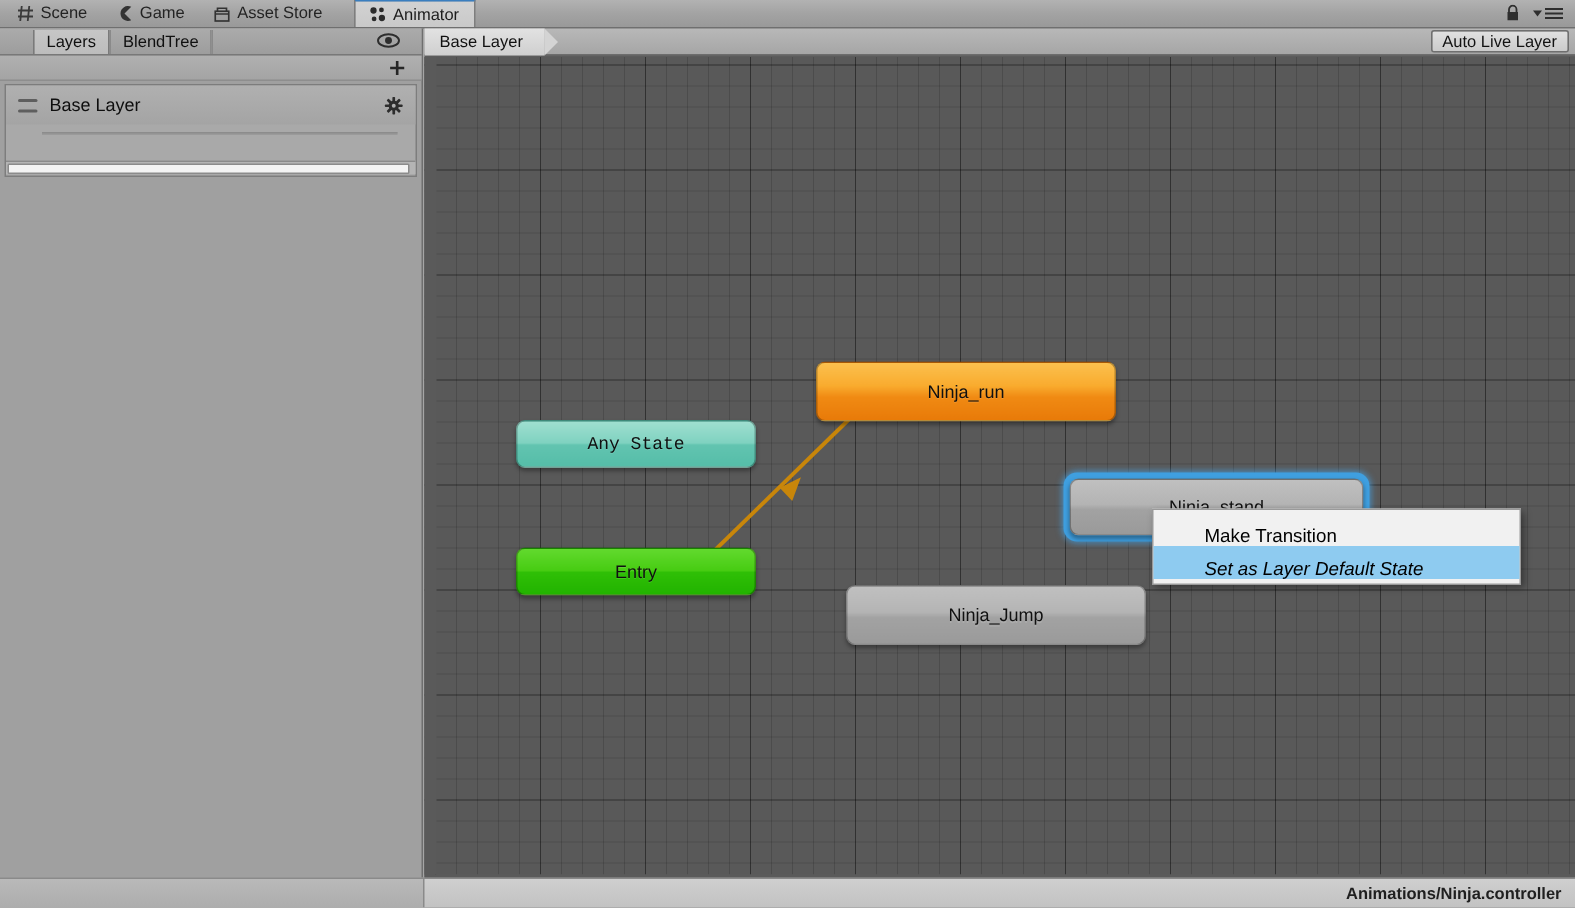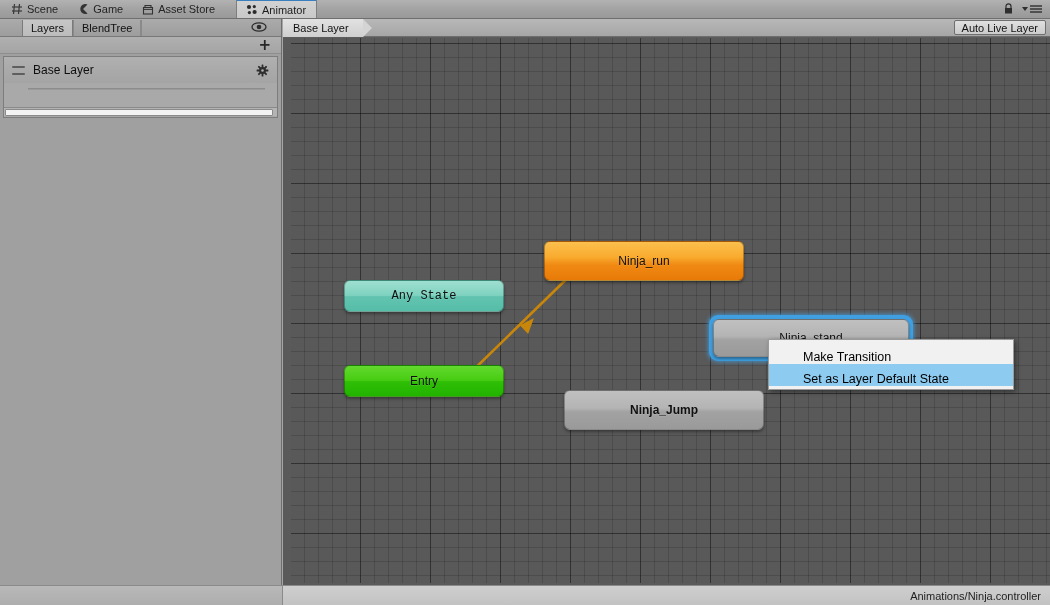--- a/index.html
+++ b/index.html
@@ -230,32 +230,33 @@
     padding: 2px 0 3px 0;
   }
   .ctxitem {
     height: 22px;
     display: flex; align-items: flex-end;
     padding-left: 34px;
     font-size: 12.5px;
     color: #000000;
     white-space: nowrap;
   }
-  .ctxitem.hl { background: #8ecbf0; }
+  .ctxitem.hl { background: #8ecbf0; font-style: italic; }
 
   
   .statusbar {
     position: absolute; left: 0; bottom: 0;
     width: 1050px; height: 20px;
     background: linear-gradient(to bottom, #cfcfcf 0%, #c2c2c2 100%);
     border-top: 1px solid #8a8a8a;
     display: flex; align-items: center; justify-content: flex-end;
     padding-right: 9px;
     font-size: 11px;
     color: #1f1f1f;
+    font-weight: bold;
   }
   .statusbar-left {
     position:absolute; left:0; top:0; width:283px; height:19px;
     background: linear-gradient(to bottom, #b9b9b9 0%, #adadad 100%);
     border-right: 1px solid #8a8a8a;
   }
   svg { display: block; }
 </style>
 </head>
 <body>
@@ -408,21 +409,21 @@
       <div class="node-sel-wrap" style="left:426px; top:277px;">
         <div class="node node-plain" style="width:196px; height:38px;">
           <span>Ninja_stand</span>
         </div>
       </div>
 
       <div class="node node-entry" style="left:61px; top:327px; width:160px; height:32px;text-align:center;">
         <span>Entry</span>
       </div>
 
-      <div class="node node-plain" style="left:281px; top:352px; width:200px; height:40px;font-weight:bold;">
+      <div class="node node-plain" style="left:281px; top:352px; width:200px; height:40px;">
         <span>Ninja_Jump</span>
       </div>
 
     </div>
     <div class="canvas-edge-l"></div>
     <div class="canvas-edge-b"></div>
   </div>
 
   <div class="ctxmenu" style="left:768px; top:339px; width:246px;">
     <div class="ctxitem">

